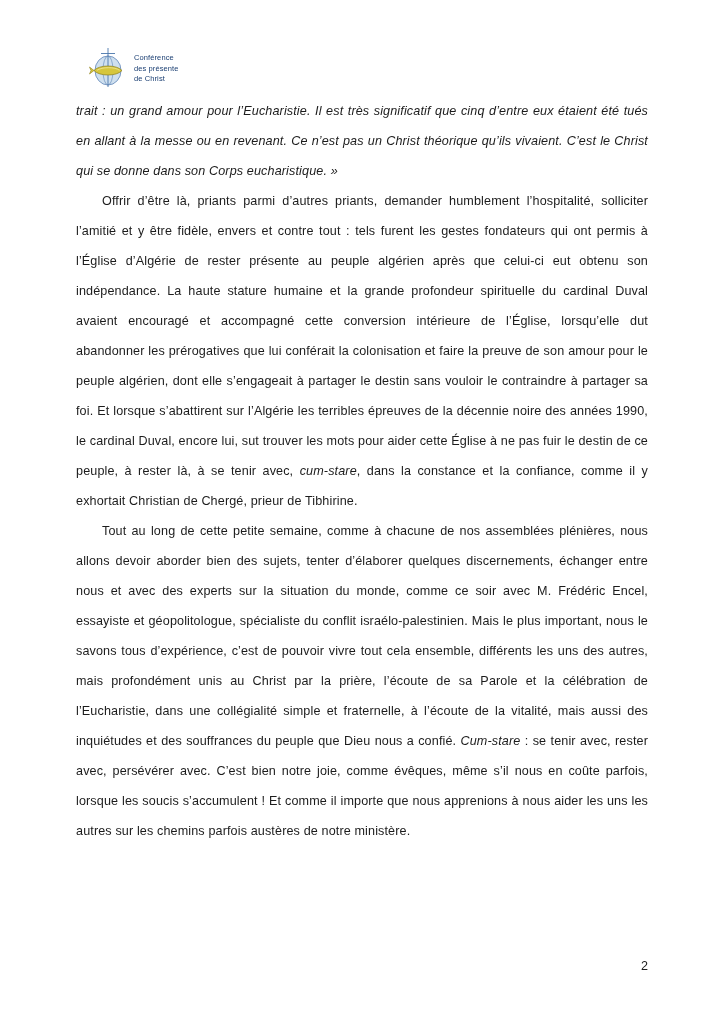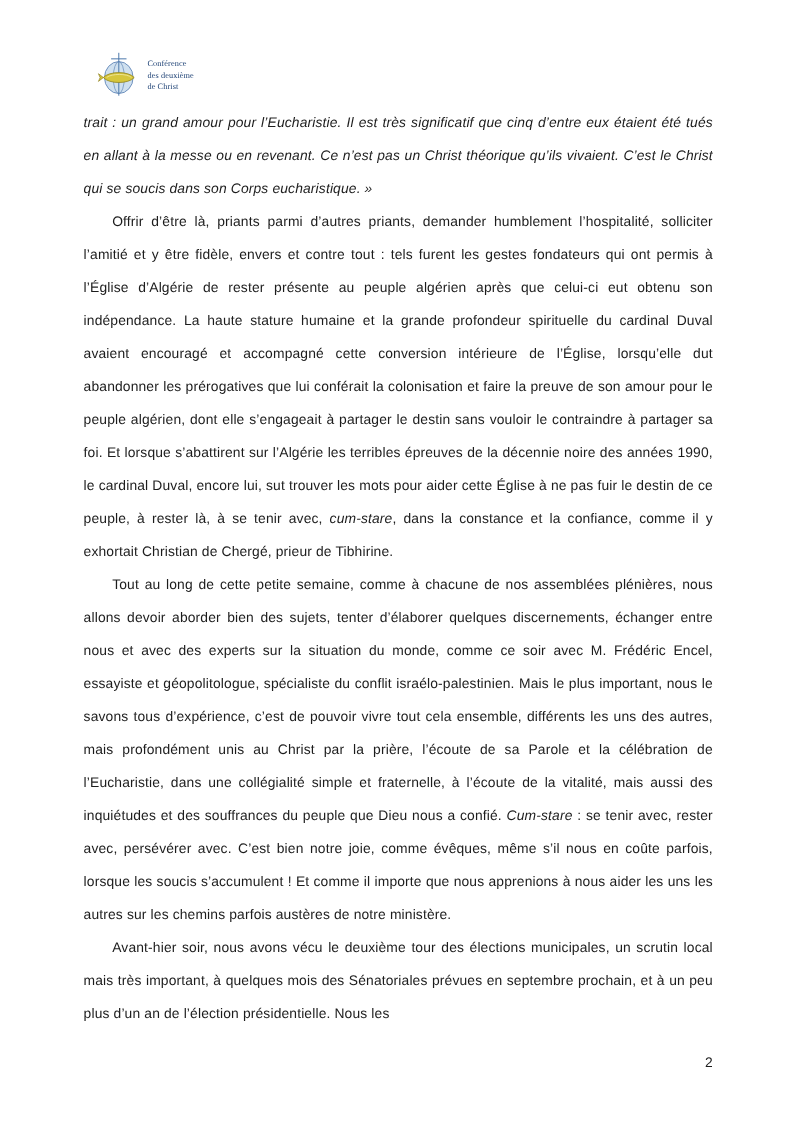--- a/index.html
+++ b/index.html
@@ -32,21 +32,21 @@
   .logo-mark {
     width: 40px;
     height: 42px;
     flex: 0 0 auto;
   }
   .logo-text {
     display: flex;
     flex-direction: column;
     justify-content: center;
     color: #1b3f73;
-    font-family: Liberation Serif, serif;
+    font-family: Liberation Sans, sans-serif;
     font-size: 7.5px;
     line-height: 1.42;
     letter-spacing: 0.1px;
     padding-top: 4px;
   }
   .logo-text span { white-space: nowrap; }
 
   
   .content {
     position: absolute;
@@ -105,32 +105,31 @@
 
         <path d="M6 24.5 C 11 18.5, 29 18.5, 34 24.5 C 29 30.5, 11 30.5, 6 24.5 Z" fill="#d6c63c" stroke="#8d7f1e" stroke-width="0.7"></path>
 
         <path d="M6 24.5 L 1.5 21 L 3 24.5 L 1.5 28 Z" fill="#d6c63c" stroke="#8d7f1e" stroke-width="0.6"></path>
 
         <path d="M9 24.3 C 14 20.8, 27 20.8, 31.5 24.3" fill="none" stroke="#f0e79a" stroke-width="0.8"></path>
       </svg>
     </span>
     <span class="logo-text">
       <span>Conférence</span>
-      <span>des deuxième</span>
+      <span>des présente</span>
       <span>de Christ</span>
     </span>
   </div>
 
   <div class="content">
 
-    <p class="para italic">trait : un grand amour pour l’Eucharistie. Il est très significatif que cinq d’entre eux étaient été tués en allant à la messe ou en revenant. Ce n’est pas un Christ théorique qu’ils vivaient. C’est le Christ qui se soucis dans son Corps eucharistique. »</p>
+    <p class="para italic">trait : un grand amour pour l’Eucharistie. Il est très significatif que cinq d’entre eux étaient été tués en allant à la messe ou en revenant. Ce n’est pas un Christ théorique qu’ils vivaient. C’est le Christ qui se donne dans son Corps eucharistique. »</p>
 
     <p class="para indent"><span>Offrir d’être là, priants parmi d’autres priants, demander humblement l’hospitalité, solliciter l’amitié et y être fidèle, envers et contre tout : tels furent les gestes fondateurs qui ont permis à l’Église d’Algérie de rester présente au peuple algérien après que celui-ci eut obtenu son indépendance. La haute stature humaine et la grande profondeur spirituelle du cardinal Duval avaient encouragé et accompagné cette conversion intérieure de l’Église, lorsqu’elle dut abandonner les prérogatives que lui conférait la colonisation et faire la preuve de son amour pour le peuple algérien, dont elle s’engageait à partager le destin sans vouloir le contraindre à partager sa foi. Et lorsque s’abattirent sur l’Algérie les terribles épreuves de la décennie noire des années 1990, le cardinal Duval, encore lui, sut trouver les mots pour aider cette Église à ne pas fuir le destin de ce peuple, à rester là, à se tenir avec, </span><em class="it">cum-stare</em><span>, dans la constance et la confiance, comme il y exhortait Christian de Chergé, prieur de Tibhirine.</span></p>
 
     <p class="para indent"><span>Tout au long de cette petite semaine, comme à chacune de nos assemblées plénières, nous allons devoir aborder bien des sujets, tenter d’élaborer quelques discernements, échanger entre nous et avec des experts sur la situation du monde, comme ce soir avec M. Frédéric Encel, essayiste et géopolitologue, spécialiste du conflit israélo-palestinien. Mais le plus important, nous le savons tous d’expérience, c’est de pouvoir vivre tout cela ensemble, différents les uns des autres, mais profondément unis au Christ par la prière, l’écoute de sa Parole et la célébration de l’Eucharistie, dans une collégialité simple et fraternelle, à l’écoute de la vitalité, mais aussi des inquiétudes et des souffrances du peuple que Dieu nous a confié. </span><em class="it">Cum-stare</em><span> : se tenir avec, rester avec, persévérer avec. C’est bien notre joie, comme évêques, même s’il nous en coûte parfois, lorsque les soucis s’accumulent ! Et comme il importe que nous apprenions à nous aider les uns les autres sur les chemins parfois austères de notre ministère.</span></p>
 
-    <p class="para indent">Avant-hier soir, nous avons vécu le deuxième tour des élections municipales, un scrutin local mais très important, à quelques mois des Sénatoriales prévues en septembre prochain, et à un peu plus d’un an de l’élection présidentielle. Nous les</p>
 
   </div>
 
   <div class="page-number">2</div>
 
 </div>
 
 </body></html>

